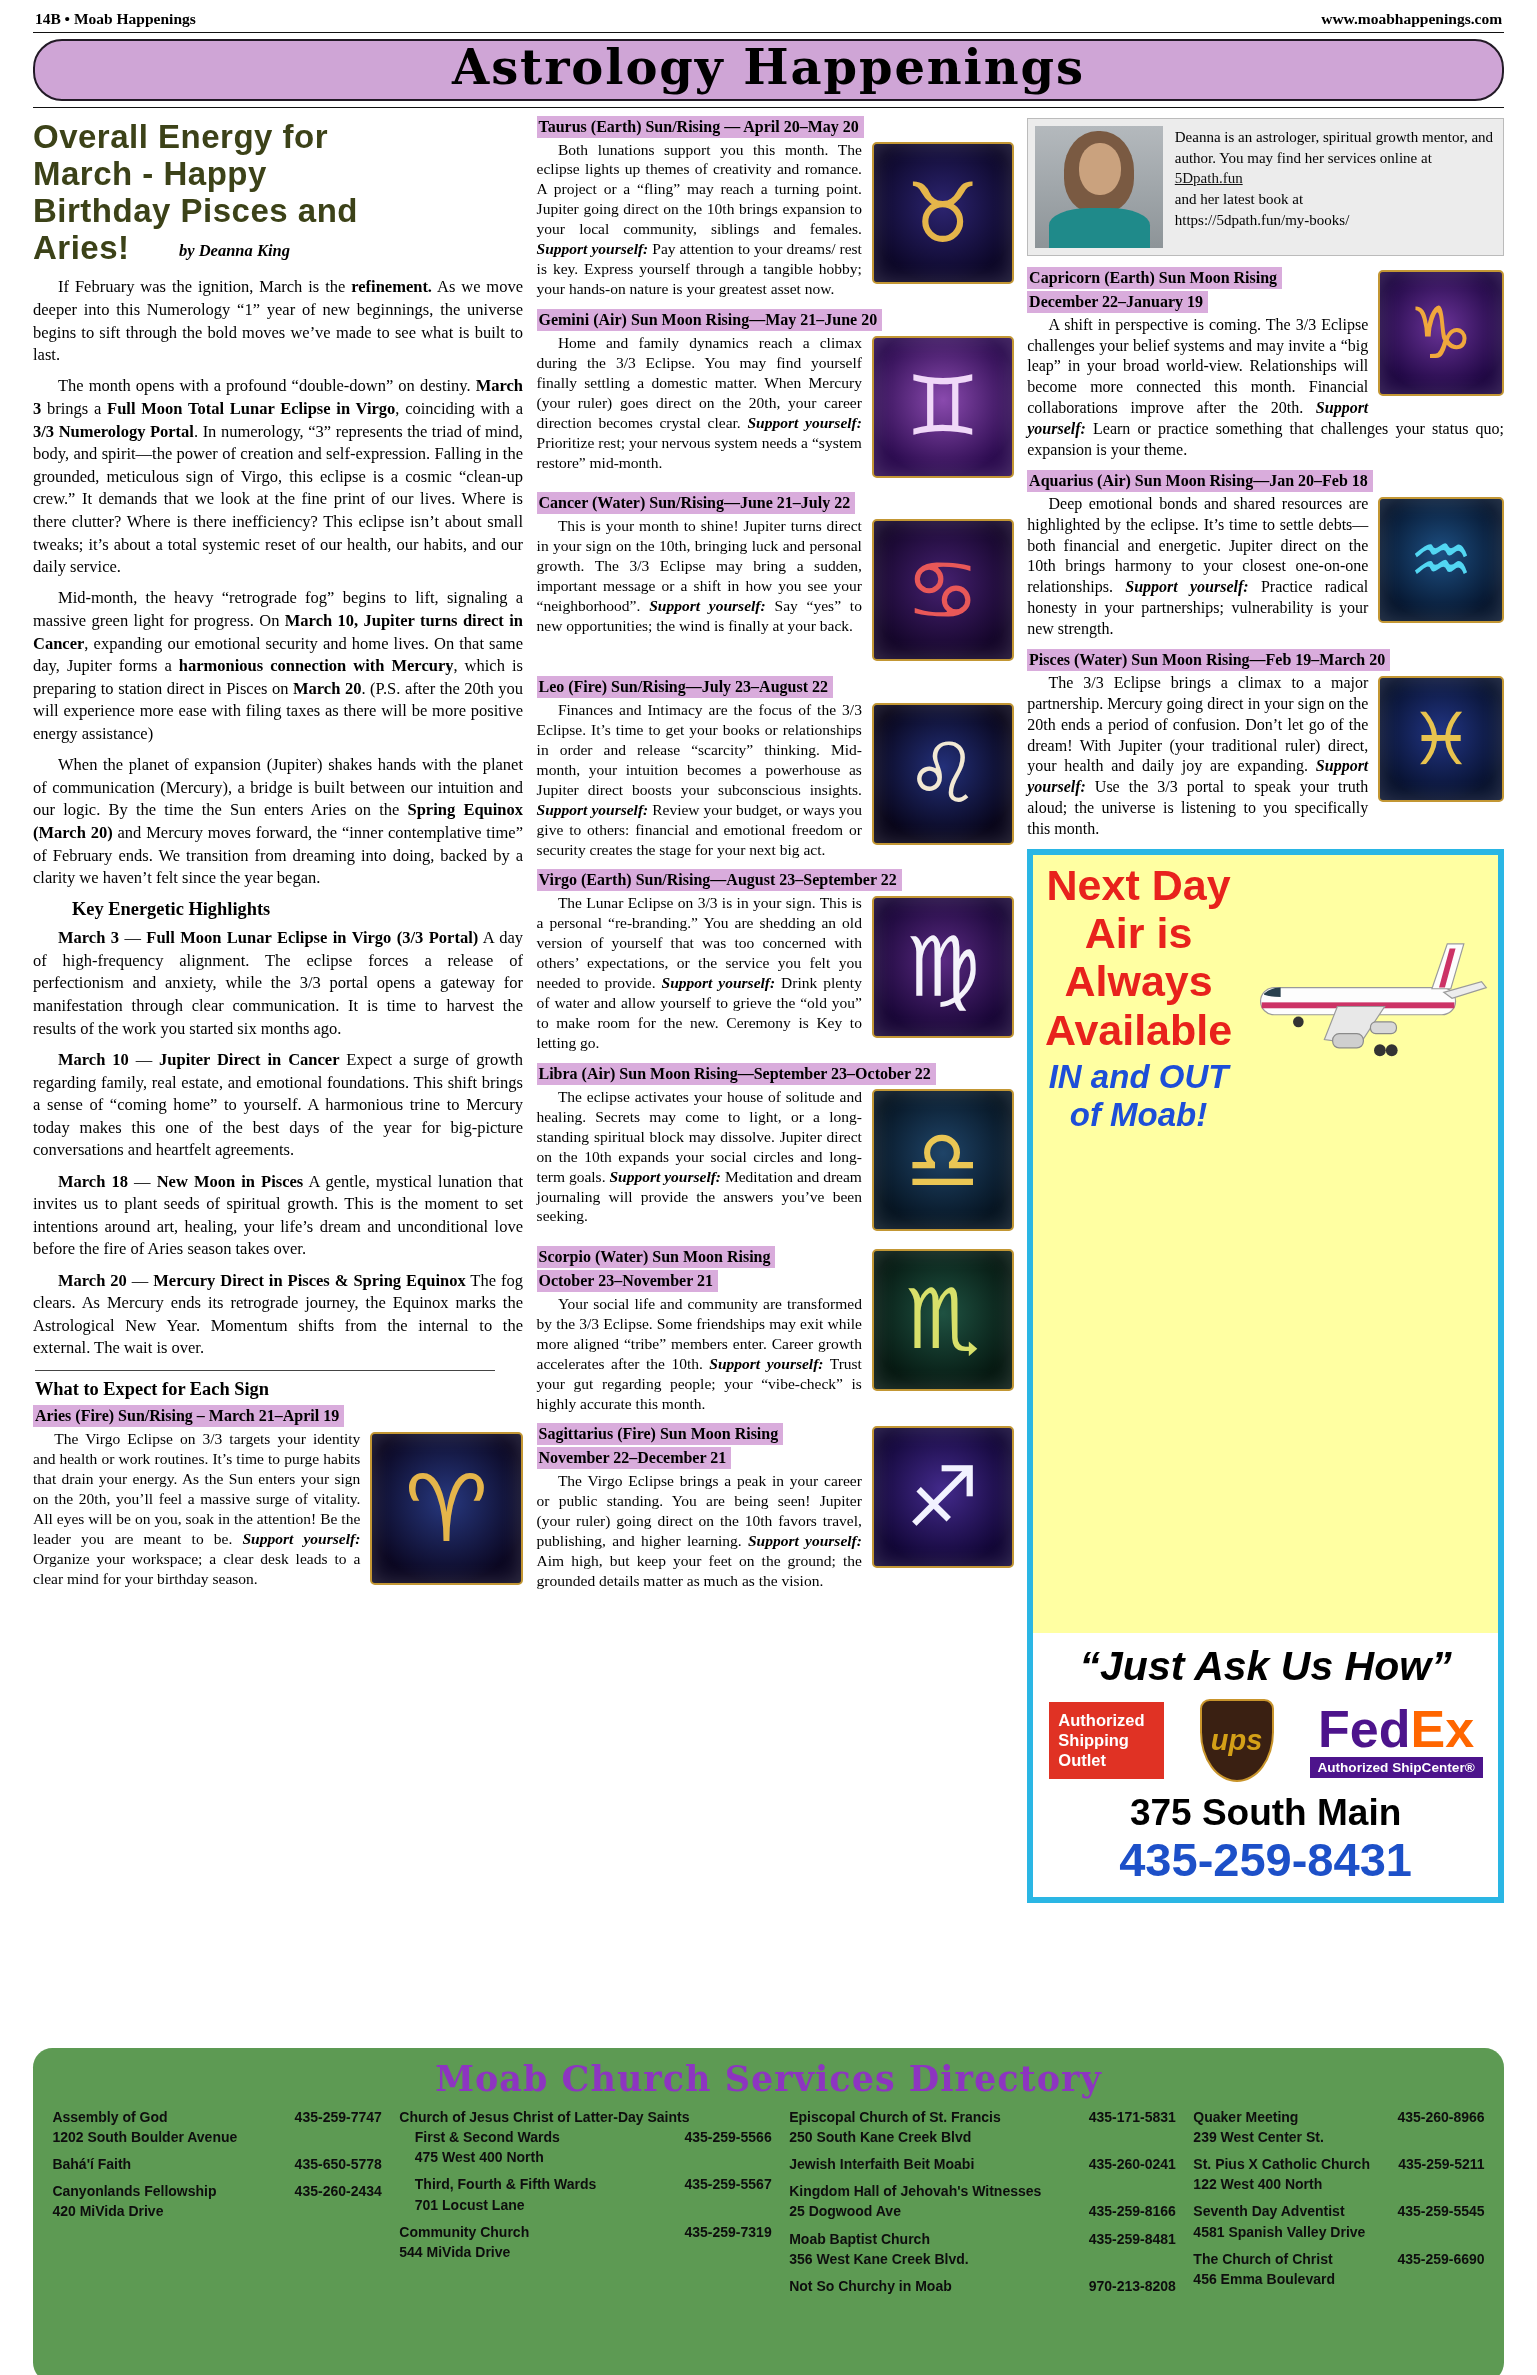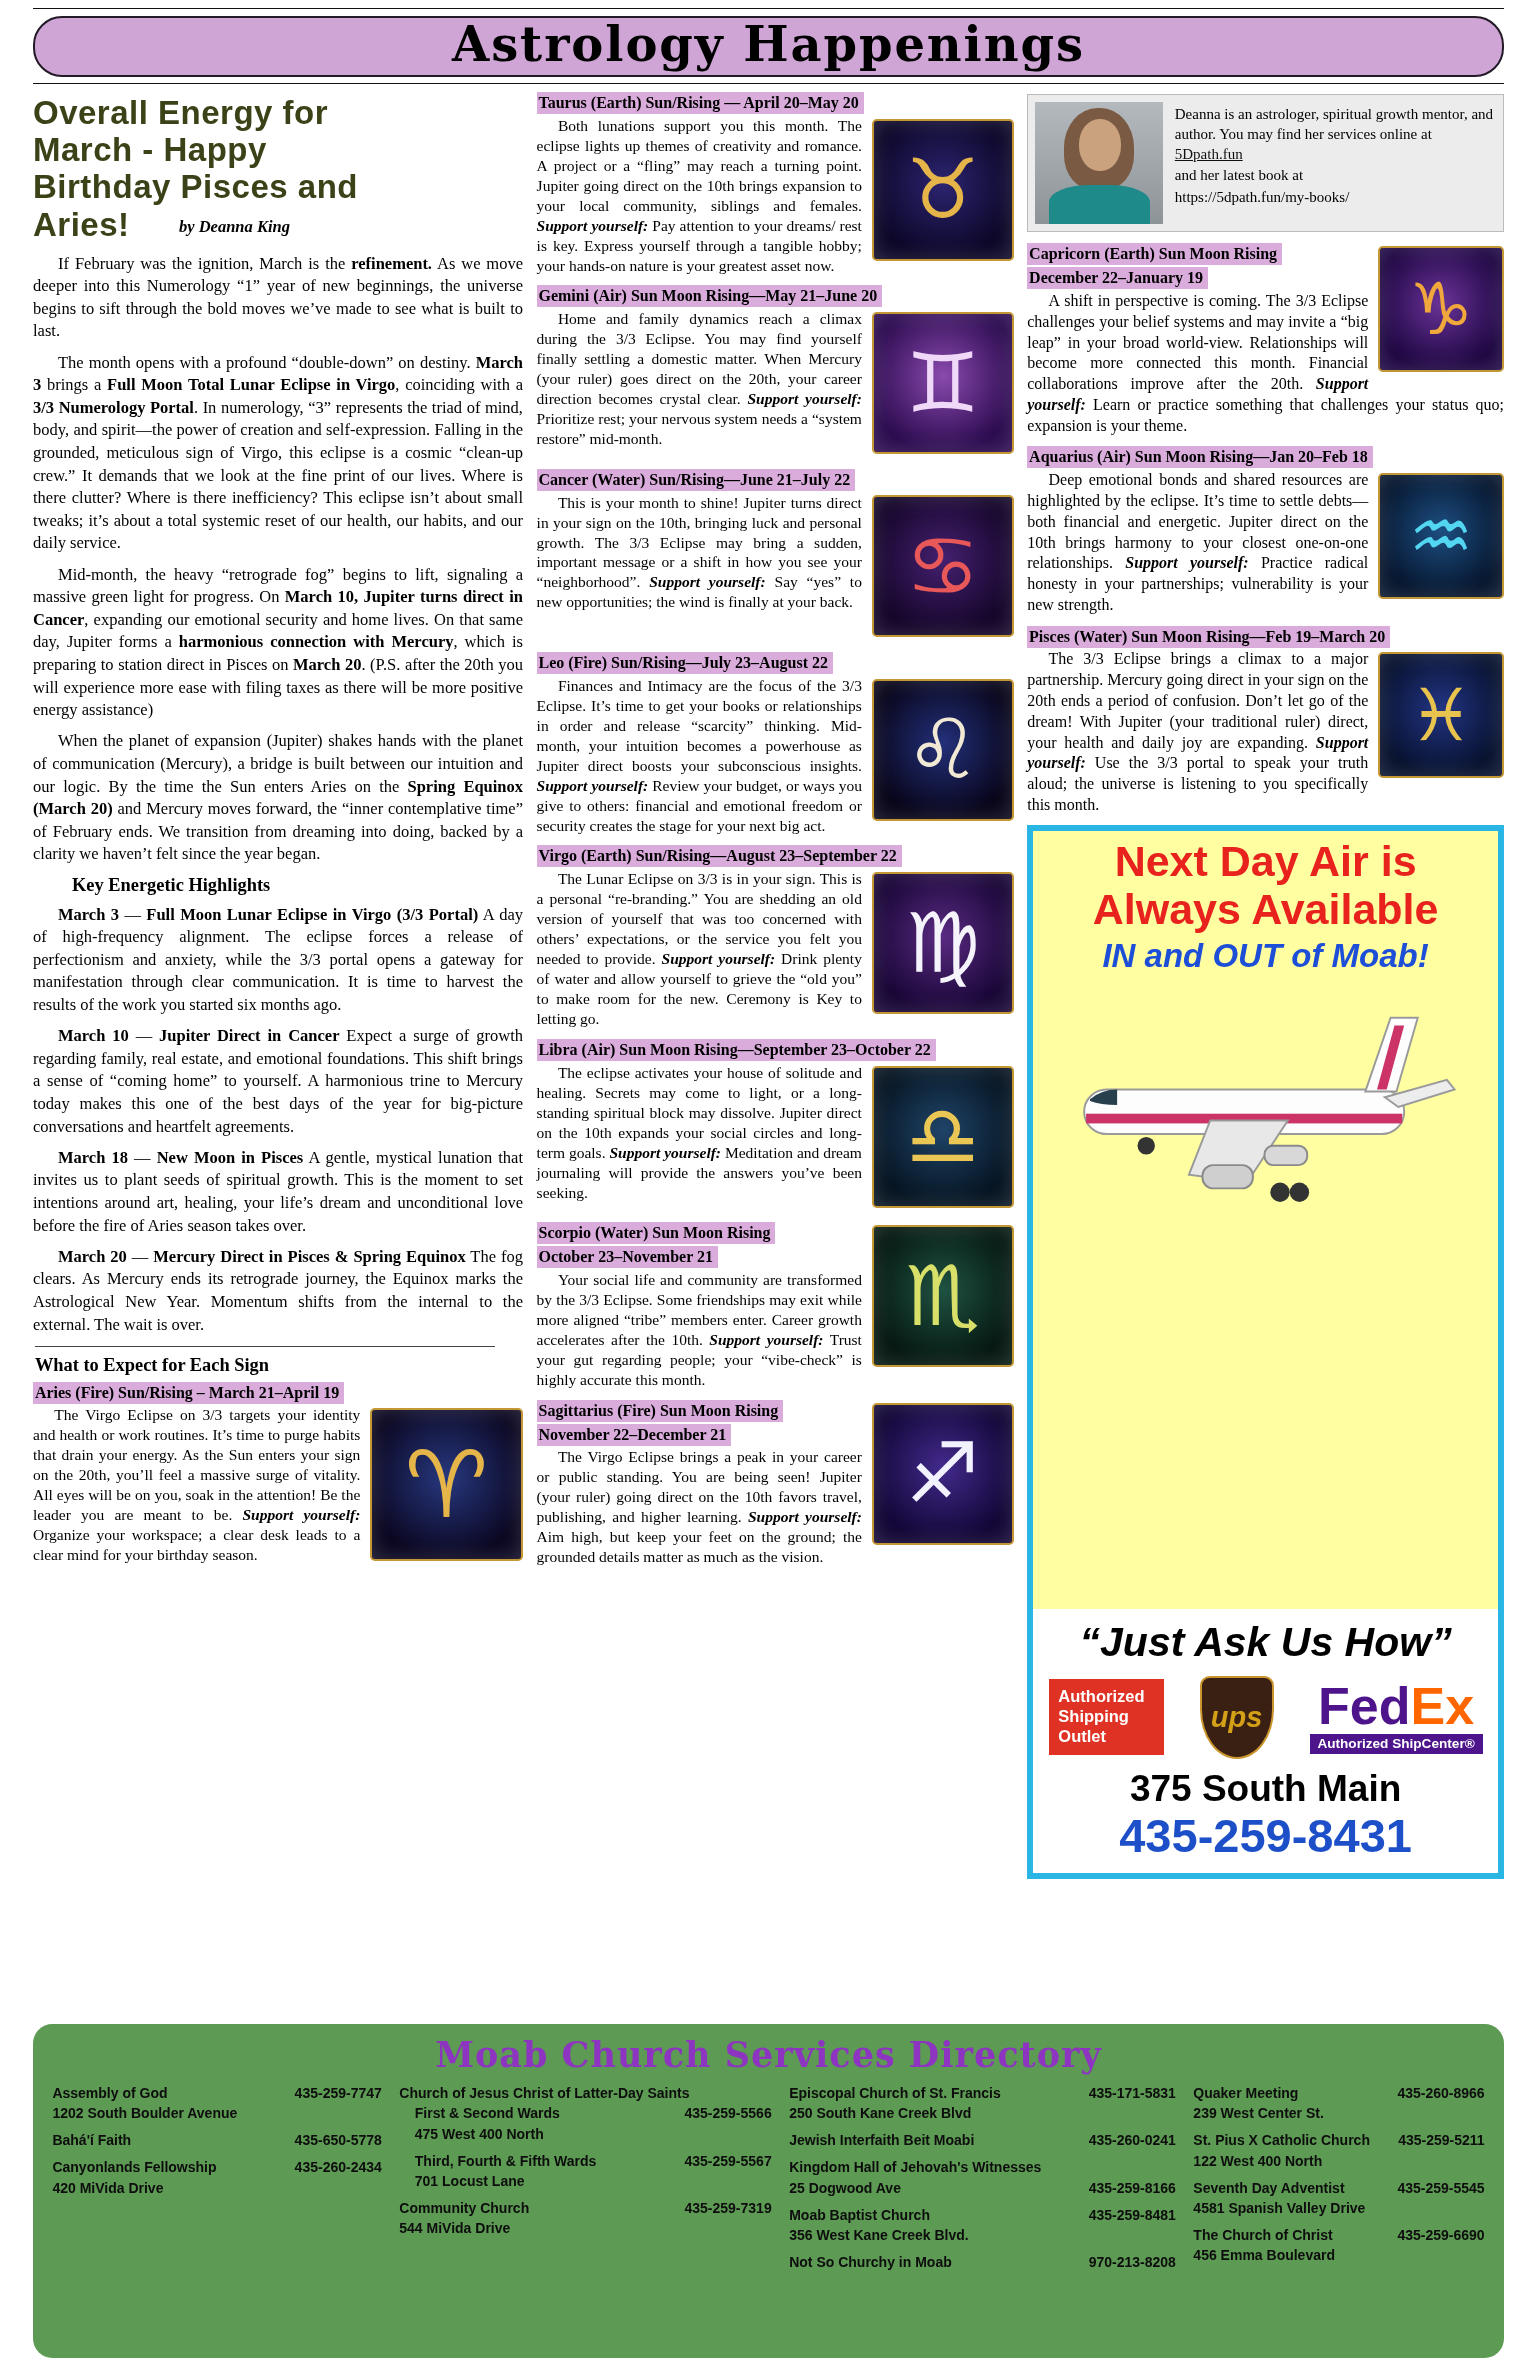--- a/index.html
+++ b/index.html
@@ -66,21 +66,21 @@
   .bio-text { font-size:15px; line-height:1.35; padding-top:1.9px; }
   .bio-link { text-decoration:underline; color:#111; display:inline-block; }
   .bio-line { margin-top:1px; }
 
   
   .ad { margin-top:7.8px; border:6.8px solid #2ab6e4; background:#ffffa2; height:1054px;
         display:flex; flex-direction:column; text-align:center; }
   .ad-top { background:#fff; padding:11.6px 7.8px 9.7px 7.8px; }
   .ad-brand { font-family:"Liberation Sans", sans-serif; font-weight:bold; font-size:58px; letter-spacing:1.9px; line-height:1; margin-top:1.9px; }
   .ad-brand2 { font-family:"Liberation Sans", sans-serif; font-weight:bold; font-size:28px; letter-spacing:6.8px; line-height:1.15; }
-  .ad-mid { flex:1; display:flex; flex-direction:column; justify-content:flex-start; padding:5.8px 0; }
+  .ad-mid { flex:1; display:flex; justify-content:space-between; padding:5.8px 0; }
   .ad-head { font-family:"Liberation Sans", sans-serif; font-weight:bold; font-size:43px; color:#e8221c; line-height:1.12; }
   .ad-sub { font-family:"Liberation Sans", sans-serif; font-weight:bold; font-style:italic; font-size:33px; color:#1d4ed8; margin-top:3.9px; }
   .ad-bottom { background:#fff; padding:9.7px 11.6px 11.6px 11.6px; }
   .ad-tagline { font-family:"Liberation Sans", sans-serif; font-weight:bold; font-style:italic; font-size:41px; margin-bottom:9.7px; }
   .ad-logos { display:flex; align-items:center; justify-content:space-between; gap:7.8px; padding:0 3.9px; }
   .ship-box { background:#e03224; color:#fff; font-family:"Liberation Sans", sans-serif; font-weight:bold;
               font-size:16.5px; line-height:1.2; text-align:left; padding:8.7px 9.7px; width:115px; }
   .ups { width:74px; height:83px; background:#3a2012; border:2.9px solid #c9952c; border-radius:9.7px 9.7px 50% 50%/9.7px 9.7px 60% 60%;
          display:flex; align-items:center; justify-content:center; }
   .ups span { color:#d4a017; font-family:"Liberation Sans", sans-serif; font-weight:bold; font-style:italic; font-size:29px; }
@@ -100,20 +100,24 @@
   .dir-row { display:flex; justify-content:space-between; gap:5.8px; }
   .dir-row.ind { padding-left:15.5px; }
   .dir-row.g { margin-bottom:6.8px; }
   .dn { text-align:left; } .dp { text-align:right; white-space:nowrap; }
 </style>
 </head>
 <body>
 
 <div class="page">
 
+  <div class="masthead">
+    <span>14B • Moab Happenings</span>
+    <span>www.moabhappenings.com</span>
+  </div>
   <div class="top-rule"></div>
 
   <div class="banner">
     <div class="banner-title">Astrology Happenings</div>
   </div>
   <div class="banner-rule"></div>
 
   <div class="columns">
 
     <div class="col-left">

